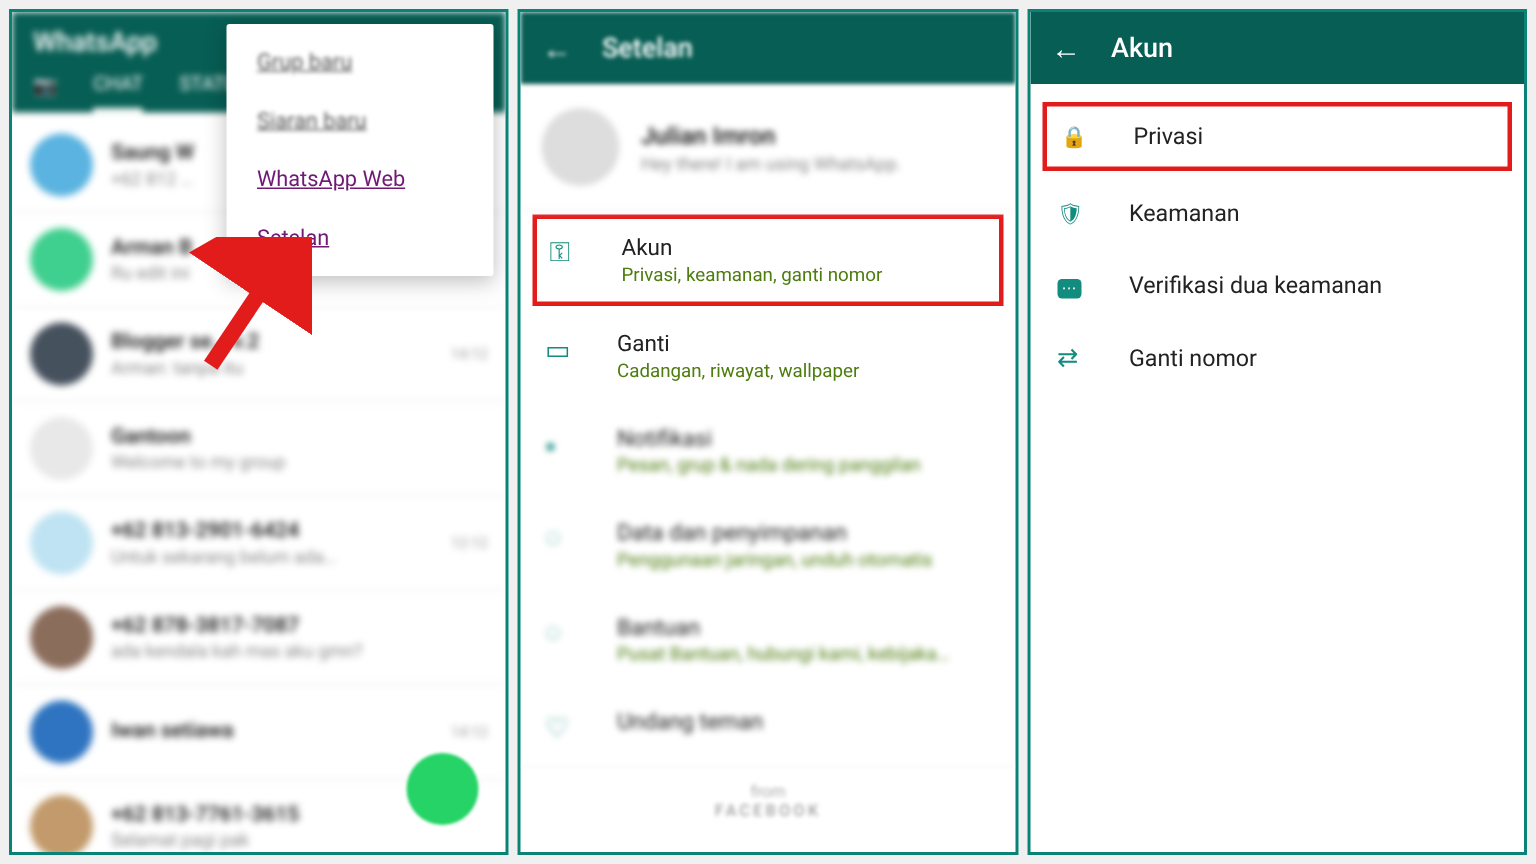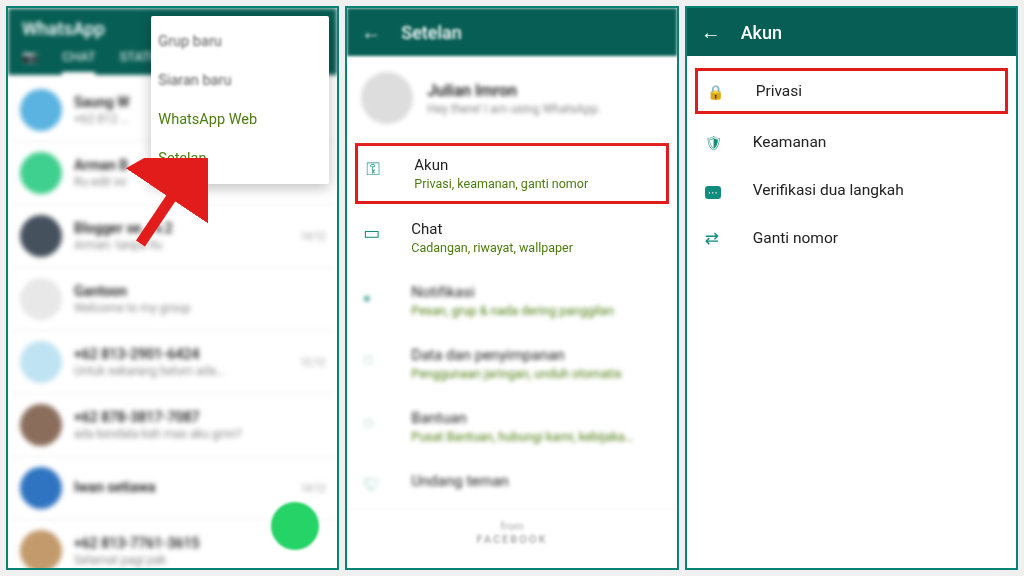--- a/index.html
+++ b/index.html
@@ -74,23 +74,24 @@
     position: absolute;
     top: 8px; right: 8px;
     width: 178px;
     background: #fff;
     box-shadow: 0 4px 14px rgba(0,0,0,.25);
     border-radius: 2px;
     padding: 6px 0;
     z-index: 5;
   }
   .p1-menu .item {
-    padding: 11px 7px;
+    padding: 11px 20px;
     font-size: 14.5px;
-    color: #4d7c0f;
+    color: #701a75;
+    text-decoration: underline;
   }
   .p1-menu .faded { filter: blur(1.5px); color:#555;}
 
   .p1-arrow {
     position:absolute;
     top:150px; left:110px;
     width: 90px; height: 90px;
     z-index:6;
   }
 
@@ -274,21 +275,21 @@
     <div class="ic i-key"></div>
     <div>
       <div class="lbl">Akun</div>
       <div class="sub">Privasi, keamanan, ganti nomor</div>
     </div>
   </div>
 
   <div class="p2-row">
     <div class="ic i-chat"></div>
     <div>
-      <div class="lbl">Chat</div>
+      <div class="lbl">Ganti</div>
       <div class="sub">Cadangan, riwayat, wallpaper</div>
     </div>
   </div>
 
   <div class="p2-row blur">
     <div class="ic i-bell"></div>
     <div>
       <div class="lbl">Notifikasi</div>
       <div class="sub">Pesan, grup &amp; nada dering panggilan</div>
     </div>
@@ -330,20 +331,20 @@
     <div class="p3-row p3-highlight">
       <span class="ic i-lock"></span>
       <span class="lbl">Privasi</span>
     </div>
     <div class="p3-row">
       <span class="ic i-shield"></span>
       <span class="lbl">Keamanan</span>
     </div>
     <div class="p3-row">
       <span class="ic i-dots"></span>
-      <span class="lbl">Verifikasi dua langkah</span>
+      <span class="lbl">Verifikasi dua keamanan</span>
     </div>
     <div class="p3-row">
       <span class="ic i-swap"></span>
       <span class="lbl">Ganti nomor</span>
     </div>
   </div>
 </div>
 
 </body></html>

